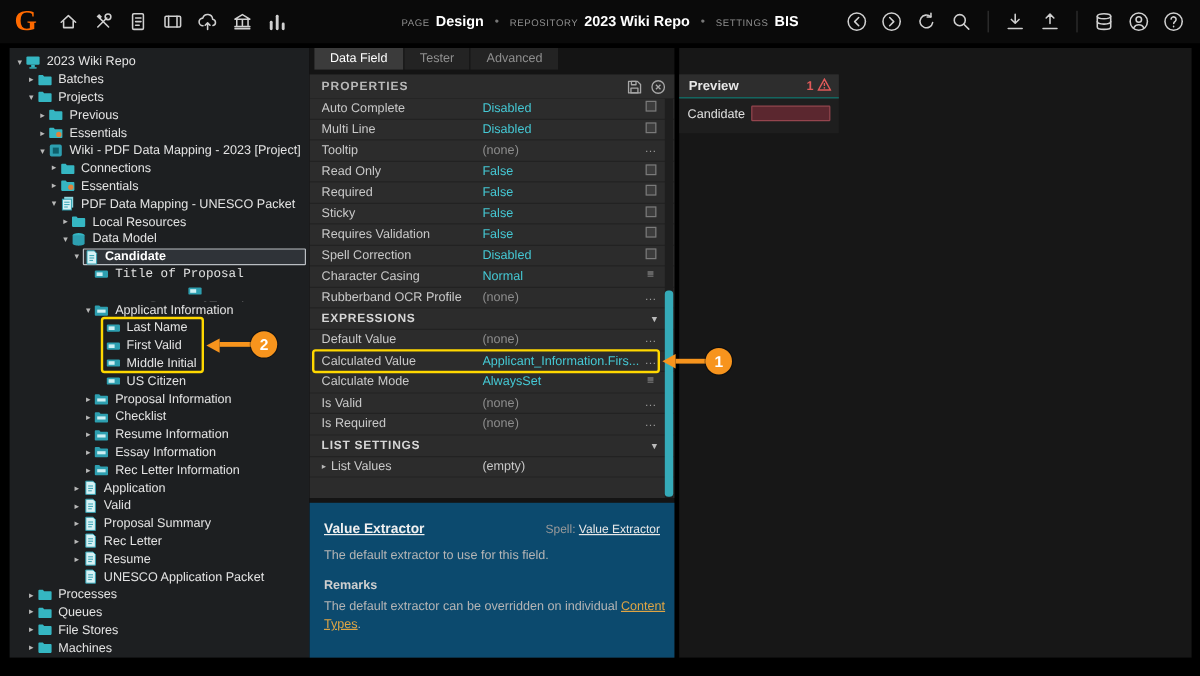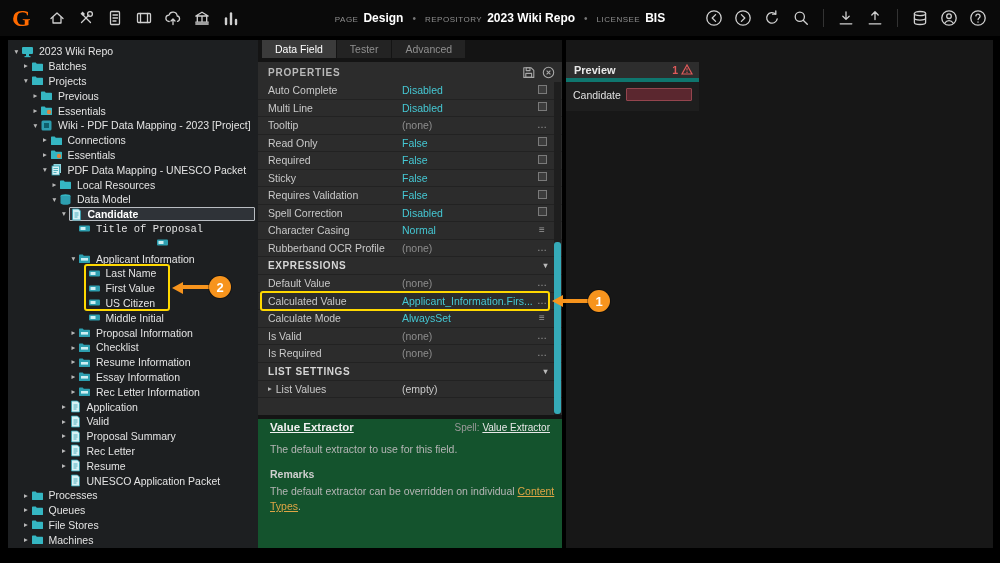--- a/index.html
+++ b/index.html
@@ -46,34 +46,34 @@
   .p-val { flex:1; font-size:10.5px; white-space:nowrap; overflow:hidden; }
   .p-val.teal { color:#45c8d4; }
   .p-val.muted { color:#8d8d8d; }
   .p-val.plain { color:#c9c9c9; }
   .p-ctrl { width:16px; flex:none; text-align:center; color:#9a9a9a; font-size:10px; line-height:1; }
   .cbx { display:inline-block; width:9px; height:9px; border:1px solid #7a7a7a; background:#3c3c3c; }
   .prop-section { display:flex; align-items:center; justify-content:space-between; height:18px; padding:0 14px 0 10px; font-size:10px; font-weight:bold; color:#d6d6d6; letter-spacing:.6px; border-bottom:1px solid rgba(0,0,0,.22); cursor:pointer; }
   .prop-section .chev { color:#bbb; font-size:8px; }
   .v-scroll { position:absolute; right:1px; top:0; width:7px; height:333px; background:#1e1e1e; }
   .v-thumb { position:absolute; left:0; width:7px; top:160px; height:172px; background:#35aab8; border-radius:3px; cursor:pointer; }
-  .detail { flex:1; margin-top:4px; background:#14532d; padding:2px 12px; }
+  .detail { flex:1; margin-top:4px; background:#0c4a6e; padding:16px 12px; }
   .detail-title-row { display:flex; justify-content:space-between; align-items:baseline; }
   .detail-title { font-size:11.5px; font-weight:bold; color:#f0f0f0; text-decoration:underline; cursor:pointer; }
   .detail-type { font-size:10px; color:#9a9a9a; }
   .type-link { color:#e8e8e8; text-decoration:underline; cursor:pointer; }
   .detail-desc { margin-top:10px; font-size:10.5px; color:#b5b5b5; }
   .detail-remarks { margin-top:13px; font-size:10.5px; font-weight:bold; color:#cfcfcf; }
   .detail-remarks-text { margin-top:4px; font-size:10.5px; color:#b5b5b5; width:285px; line-height:1.45; }
   .link { color:#dfa545; text-decoration:underline; cursor:pointer; }
 
   
   .preview-panel { position:absolute; left:566px; top:40px; width:427px; height:508px; background:#171717; }
   .preview-card { position:absolute; left:0; top:22px; width:133px; background:#1e1e1e; padding-bottom:10px; }
-  .preview-header { height:20px; background:#2d2d2d; border-bottom:4px solid #0f766e; display:flex; align-items:center; padding:0 6px 0 8px; }
+  .preview-header { height:20px; background:#2d2d2d; border-bottom:1px solid #0f766e; display:flex; align-items:center; padding:0 6px 0 8px; }
   .preview-title { font-size:11px; font-weight:bold; color:#e8e8e8; }
   .preview-warn { margin-left:auto; display:flex; align-items:center; gap:3px; cursor:pointer; }
   .warn-count { color:#e05a5a; font-size:10.5px; font-weight:bold; }
   .preview-row { display:flex; align-items:center; justify-content:space-between; padding:6px 7px 0; }
   .preview-label { font-size:10.5px; color:#e0e0e0; }
   .preview-input { width:66px; height:13px; background:#5b272f; border:1px solid #94454e; border-radius:1px; cursor:text; }
 
   
   .anno { position:absolute; z-index:100; pointer-events:none; }
   .anno-box { border:2px solid #ffd800; border-radius:3px; }
@@ -146,21 +146,21 @@
       <span class="bc-label">PAGE</span>
       <span class="bc-value">Design</span>
     </span>
     <span class="bc-sep">•</span>
     <span class="bc-pair">
       <span class="bc-label">REPOSITORY</span>
       <span class="bc-value">2023 Wiki Repo</span>
     </span>
     <span class="bc-sep">•</span>
     <span class="bc-pair">
-      <span class="bc-label">LICENSEE</span>
+      <span class="bc-label">SETTINGS</span>
       <span class="bc-value">BIS</span>
     </span>
   </span>
   <span class="tb-group tb-right" id="tb-right">
       <span class="tb-icon">
         <svg width="18" height="18" viewBox="0 0 18 18" fill="none" stroke="#d0d0d0" stroke-width="1.3" stroke-linecap="round" stroke-linejoin="round">
           <circle cx="9" cy="9" r="7.2"></circle>
           <path d="M10.6 5.6 7.2 9l3.4 3.4"></path>
         </svg>
       </span>
@@ -381,41 +381,41 @@
       <span class="tree-label">Last Name</span>
     </div>
     <div class="tree-row" style="padding-left: 70.5px;">
       <span class="expander"></span>
       <span class="tree-icon">
         <svg width="13" height="13" viewBox="0 0 13 13">
           <rect x="1" y="3.5" width="11" height="6" rx="1" fill="#2d9fb0"></rect>
           <rect x="2.5" y="5" width="5" height="3" fill="#cdeff3"></rect>
         </svg>
       </span>
-      <span class="tree-label">First Value</span>
+      <span class="tree-label">First Valid</span>
     </div>
     <div class="tree-row" style="padding-left: 70.5px;">
       <span class="expander"></span>
       <span class="tree-icon">
         <svg width="13" height="13" viewBox="0 0 13 13">
           <rect x="1" y="3.5" width="11" height="6" rx="1" fill="#2d9fb0"></rect>
           <rect x="2.5" y="5" width="5" height="3" fill="#cdeff3"></rect>
         </svg>
       </span>
-      <span class="tree-label">US Citizen</span>
+      <span class="tree-label">Middle Initial</span>
     </div>
     <div class="tree-row" style="padding-left: 70.5px;">
       <span class="expander"></span>
       <span class="tree-icon">
         <svg width="13" height="13" viewBox="0 0 13 13">
           <rect x="1" y="3.5" width="11" height="6" rx="1" fill="#2d9fb0"></rect>
           <rect x="2.5" y="5" width="5" height="3" fill="#cdeff3"></rect>
         </svg>
       </span>
-      <span class="tree-label">Middle Initial</span>
+      <span class="tree-label">US Citizen</span>
     </div>
     <div class="tree-row" style="padding-left: 61px;">
       <span class="expander">▸</span>
       <span class="tree-icon">
         <svg width="13" height="13" viewBox="0 0 13 13">
           <path d="M1 3.2c0-.4.3-.7.7-.7h3l1.1 1.2h5.5c.4 0 .7.3.7.7v6c0 .4-.3.7-.7.7H1.7c-.4 0-.7-.3-.7-.7z" fill="#2d9fb0"></path>
           <rect x="3" y="6" width="7" height="2.6" fill="#cdeff3"></rect>
         </svg>
       </span>
       <span class="tree-label">Proposal Information</span>

